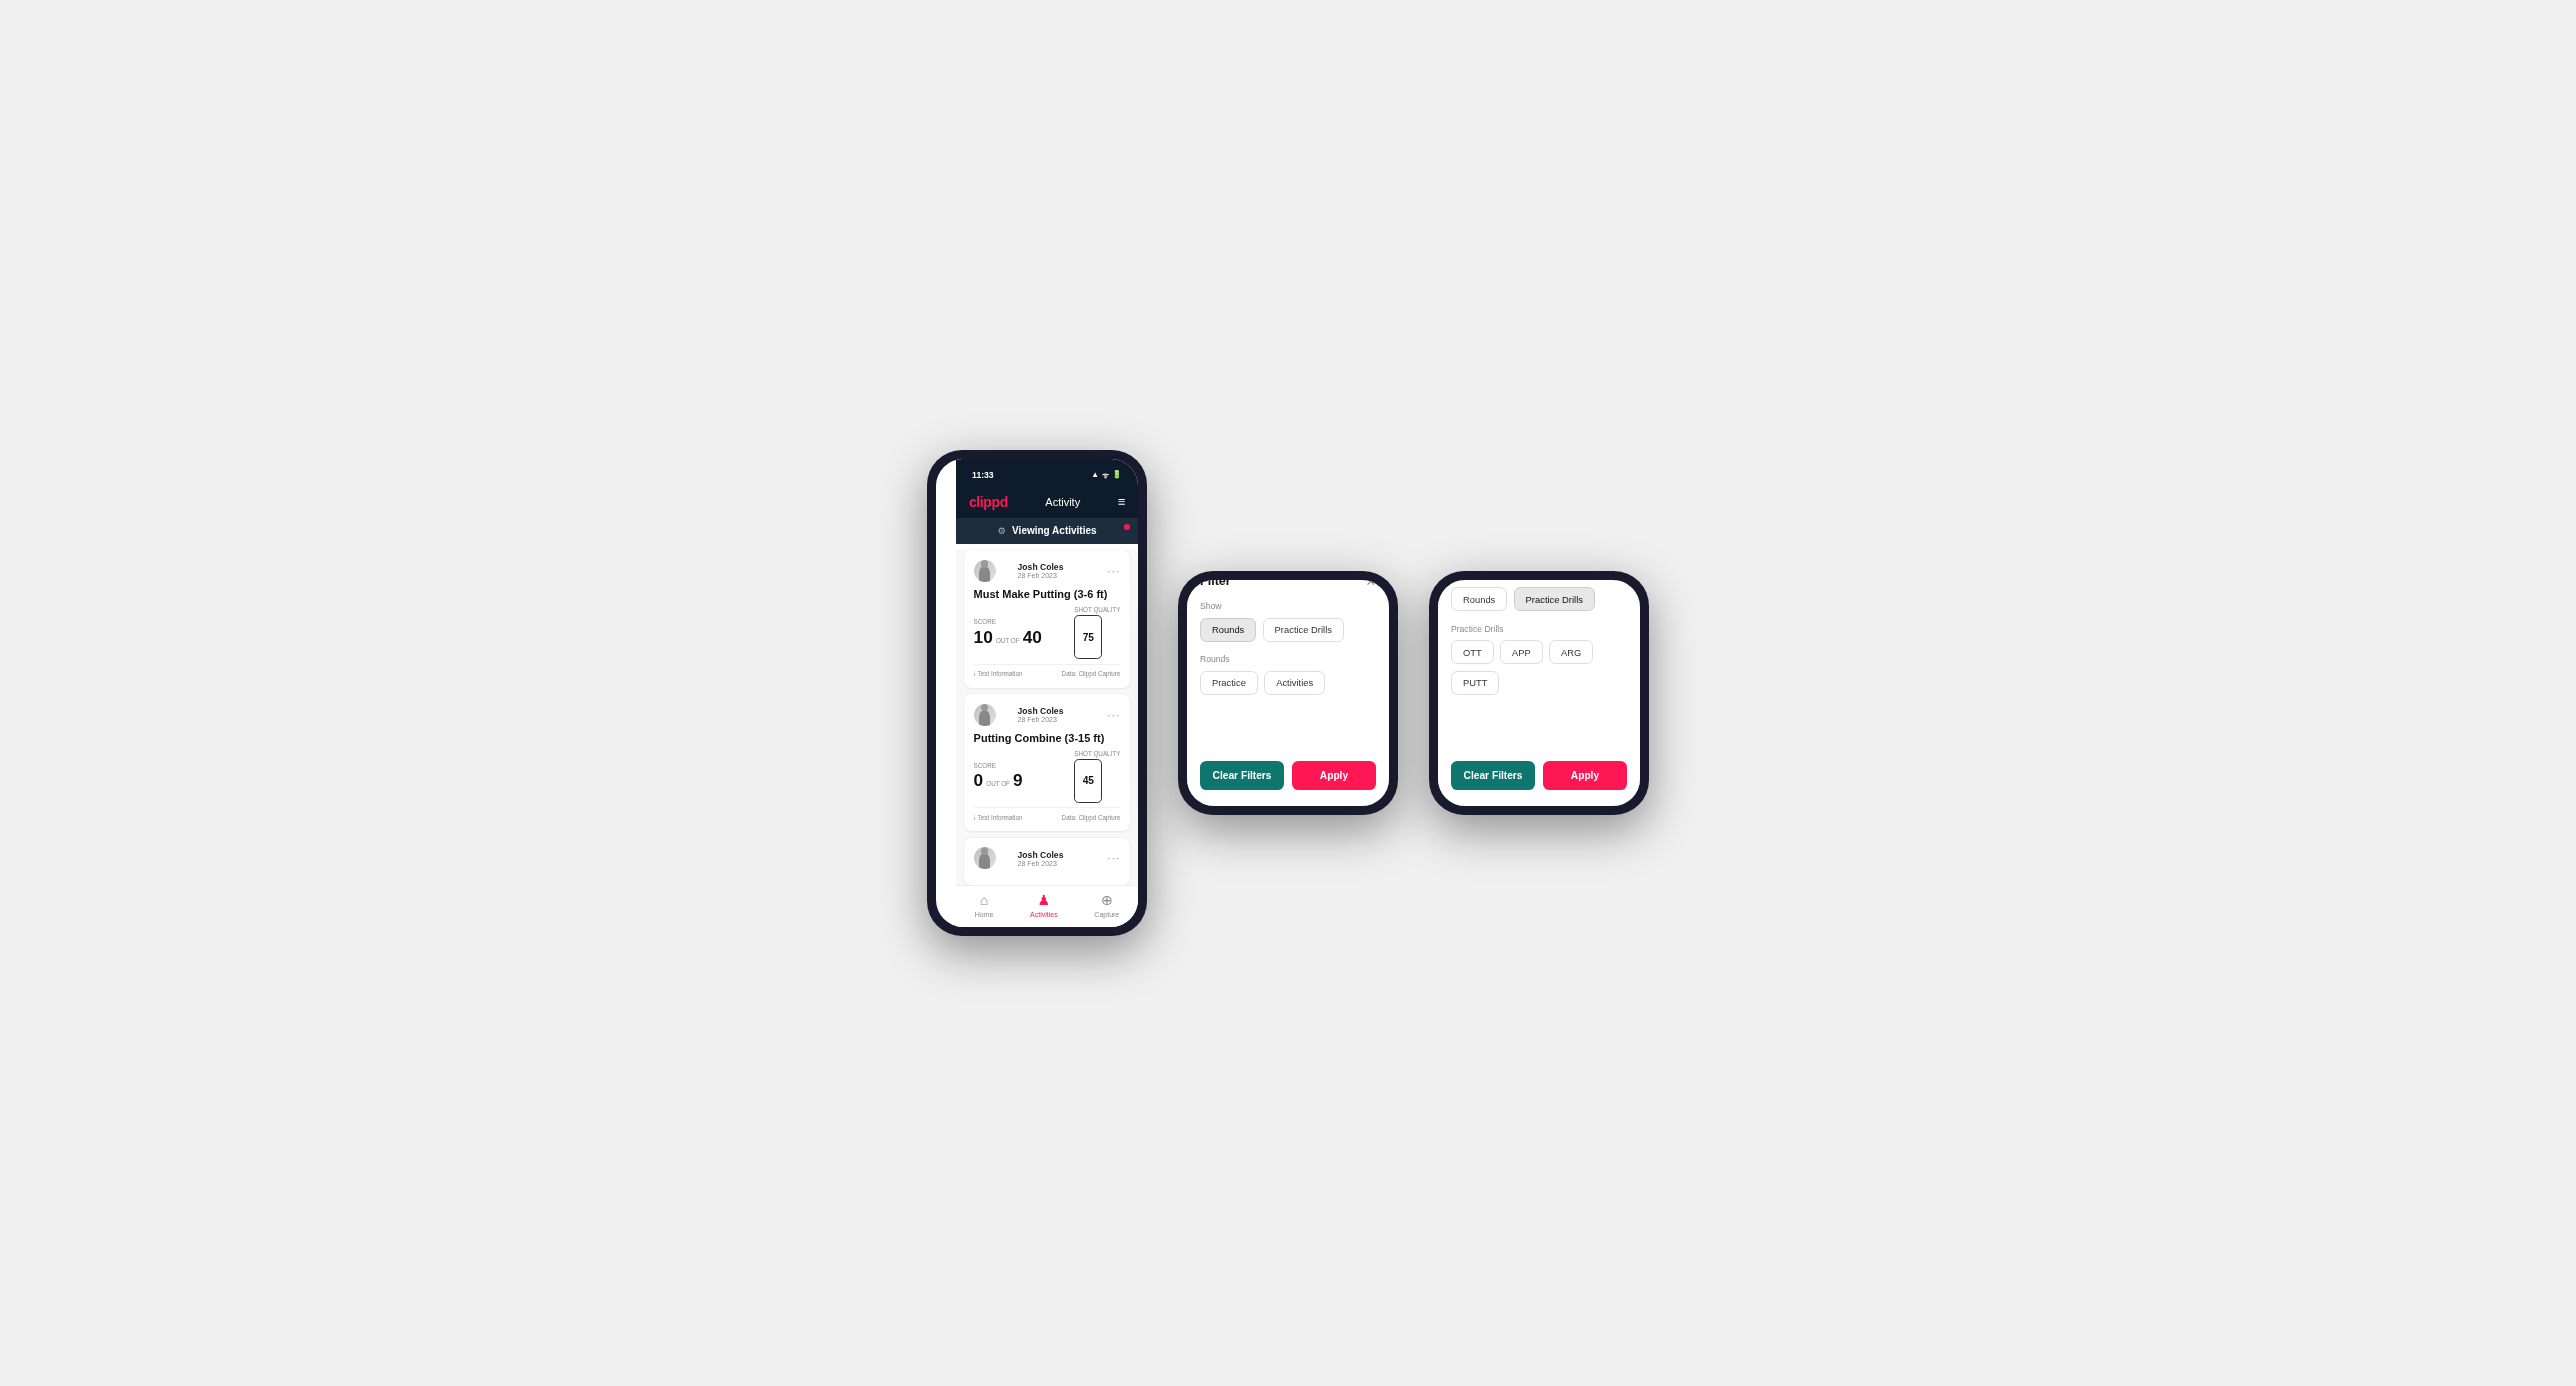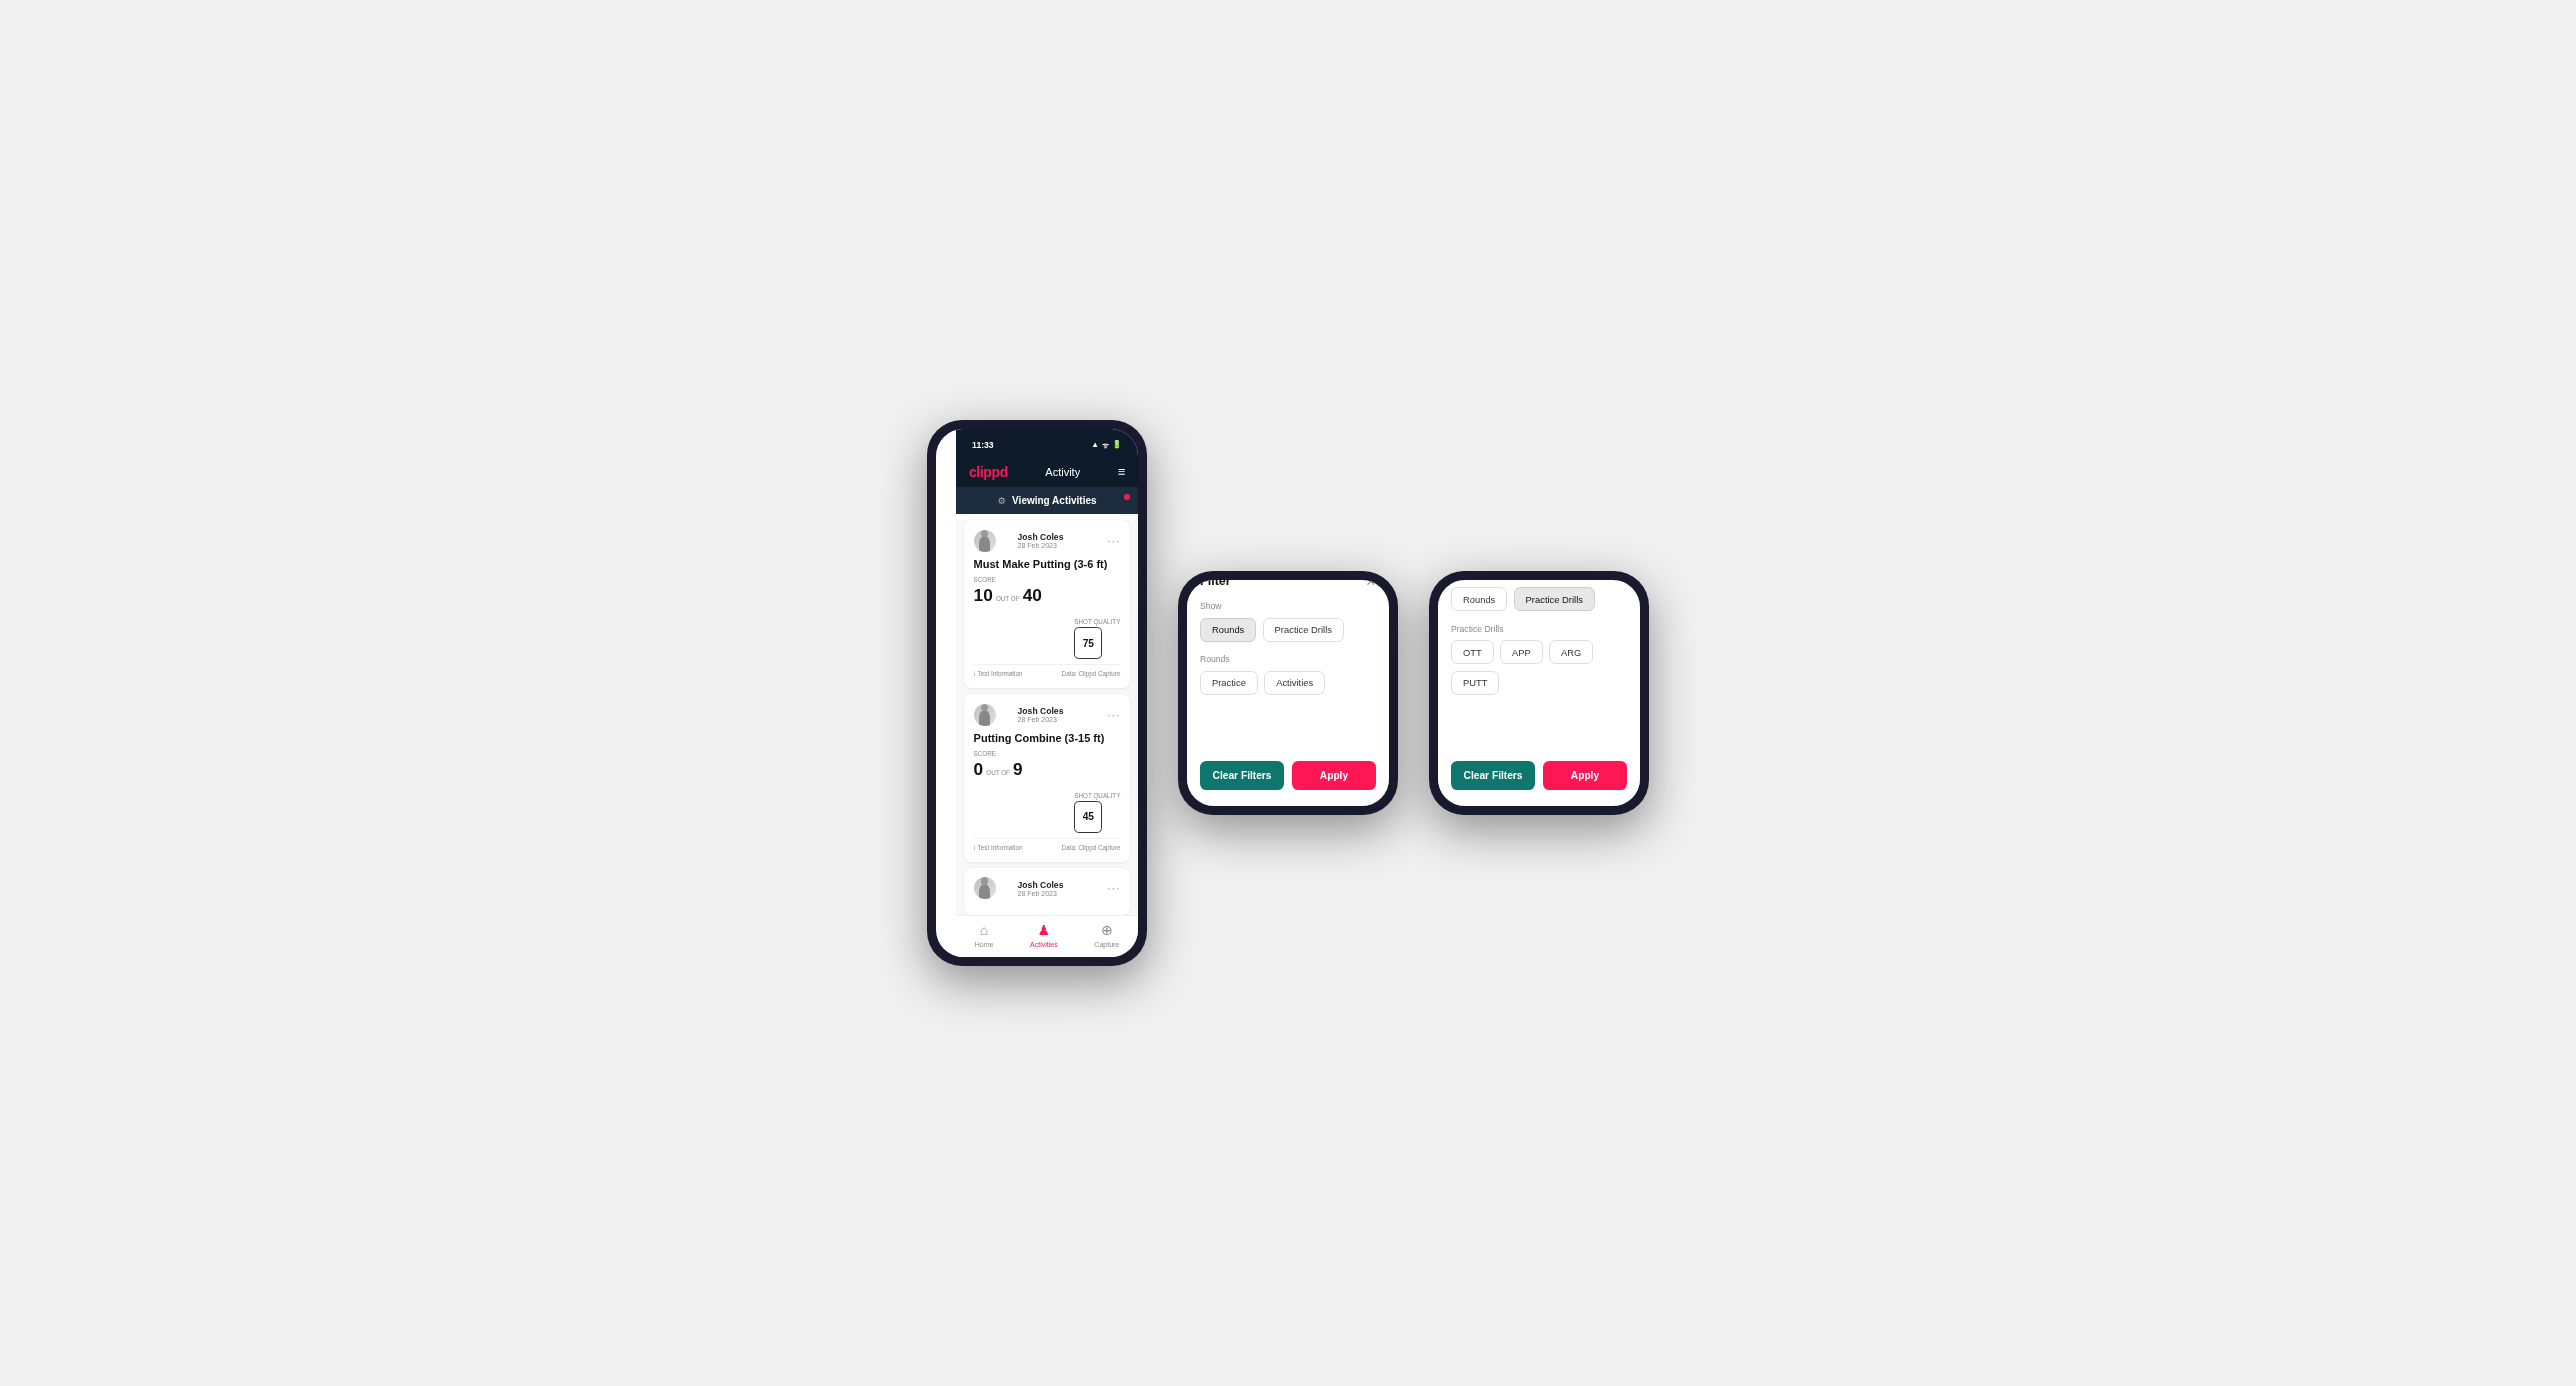--- a/index.html
+++ b/index.html
@@ -187,43 +187,42 @@
     .activity-title {
       font-size: 11px;
       font-weight: 700;
       color: #111;
       margin-bottom: 6.3px;
     }
 
     .stats-row {
       display: flex;
       gap: 12.6px;
-      align-items: flex-start;
+      align-items: center;
       margin-bottom: 4.7px;
-      flex-direction: column;
     }
     .stat-block {}
     .stat-label {
       font-size: 6.3px;
       color: #888;
       text-transform: uppercase;
       margin-bottom: 1.6px;
     }
     .stat-value {
       font-size: 17.3px;
       font-weight: 700;
       color: #111;
     }
     .stat-sub {
       font-size: 6.3px;
       color: #888;
     }
     .shot-quality-badge {
       width: 28px;
-      height: 32px;
+      height: 44px;
       border: 1.6px solid #333;
       border-radius: 4.7px;
       display: flex;
       align-items: center;
       justify-content: center;
       font-size: 10.2px;
       font-weight: 700;
       color: #111;
     }
 

